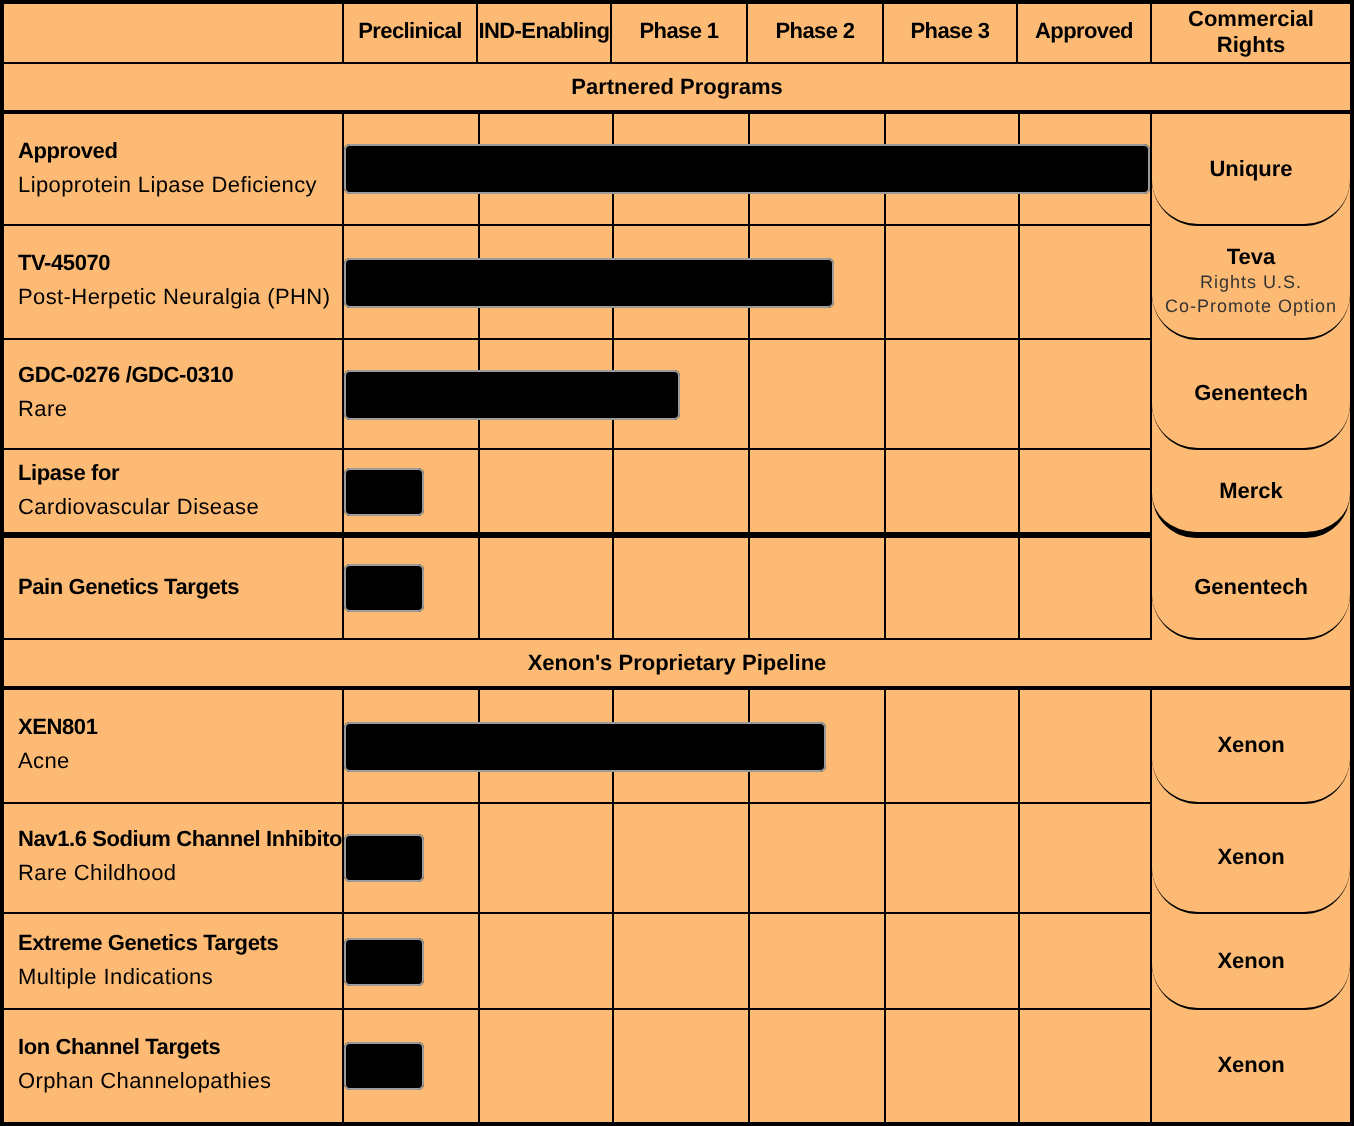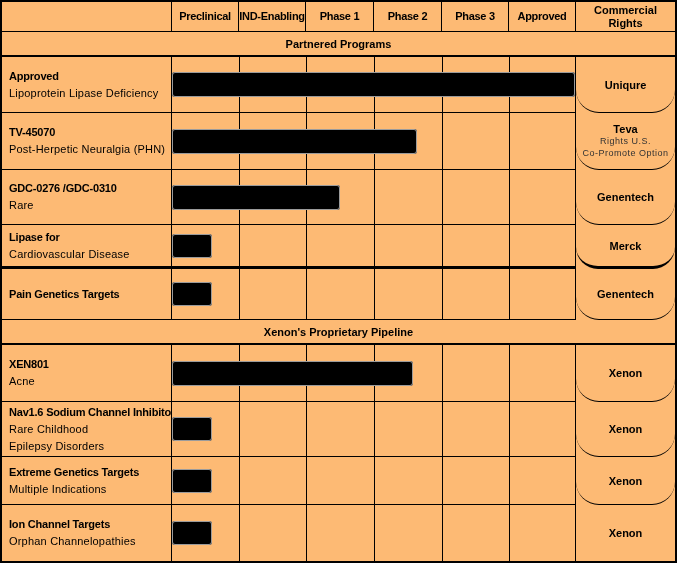--- a/index.html
+++ b/index.html
@@ -178,21 +178,20 @@
       <i class="vline v5"></i>
     <div class="bar" style="width: 241px;"></div>
   </div>
   <div class="cell rights-cell last-col">
     <span class="rname">Xenon</span>
   </div>
 
   <div class="cell label-cell">
     <span class="name">Nav1.6 Sodium Channel Inhibitor</span>
     <span class="sub">Rare Childhood</span>
-    <span class="sub">Epilepsy Disorders</span>
   </div>
   <div class="cell chart-cell">
     <i class="vline v1"></i>
       <i class="vline v2"></i>
       <i class="vline v3"></i>
       <i class="vline v4"></i>
       <i class="vline v5"></i>
     <div class="bar small" style="width: 40px;"></div>
   </div>
   <div class="cell rights-cell last-col">

